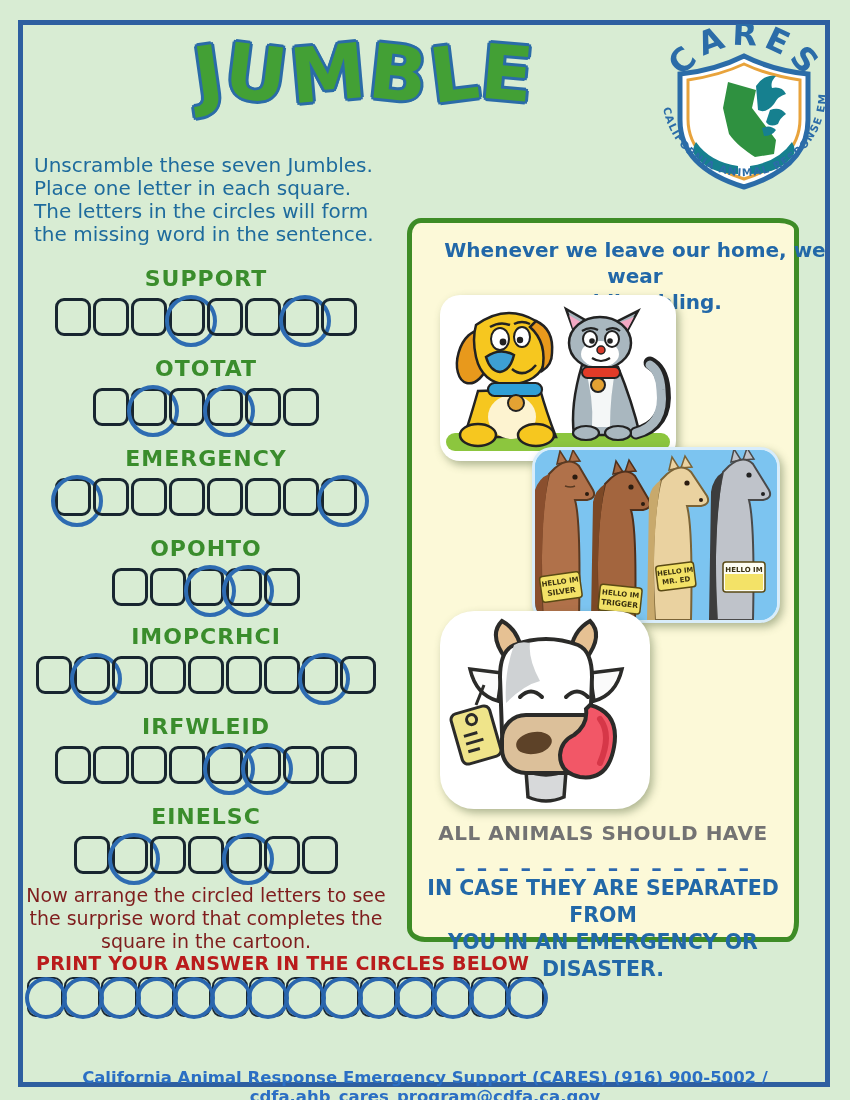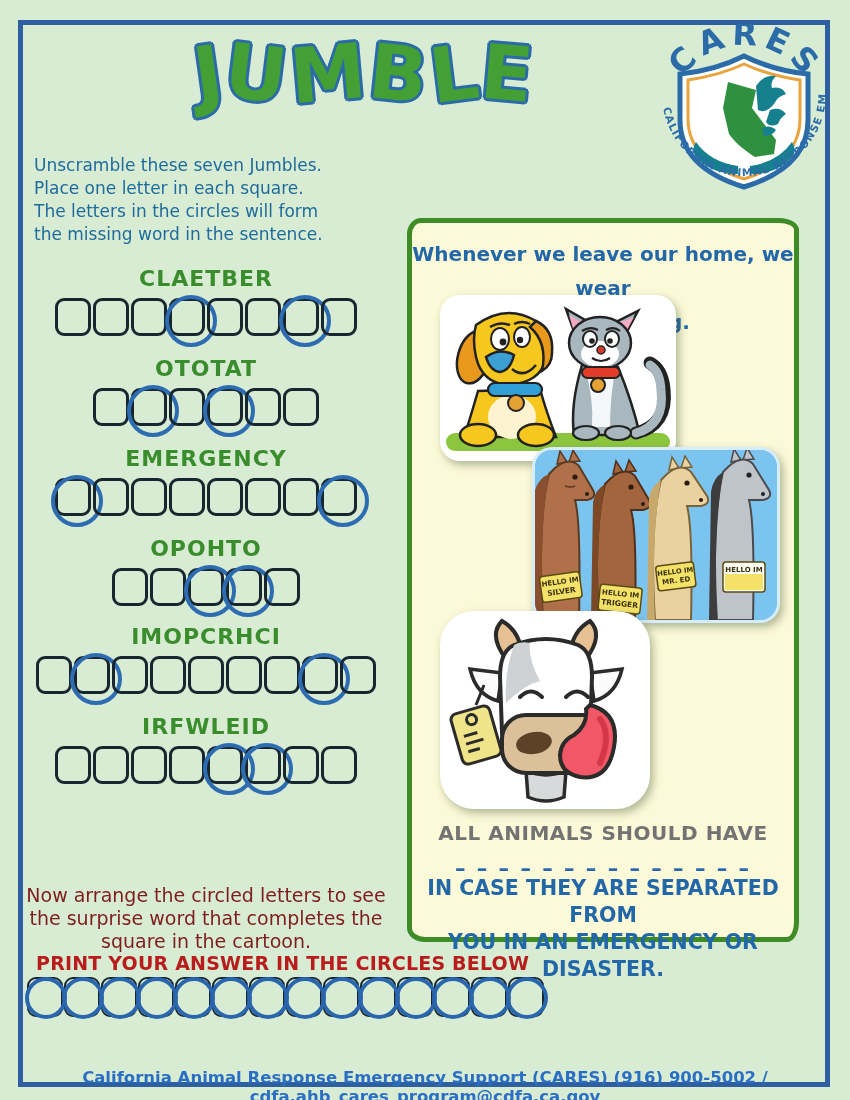--- a/index.html
+++ b/index.html
@@ -12,21 +12,21 @@
          font-weight:900;font-size:76px;letter-spacing:3px;color:#43a035;line-height:1;
          text-shadow:-2px -2px 0 #2b6ca8,2px -2px 0 #2b6ca8,-2px 2px 0 #2b6ca8,2px 2px 0 #2b6ca8,
                      0 3px 0 #2b6ca8,0 -3px 0 #2b6ca8,3px 0 0 #2b6ca8,-3px 0 0 #2b6ca8;}
   .title .letter{display:inline-block;}
 
   
   .logo{position:absolute;left:652px;top:24px;width:184px;height:174px;}
 
   
   .instructions{position:absolute;left:34px;top:154px;width:350px;color:#1e6b9d;
-                font-size:17px;font-weight:500;line-height:23px;}
+                font-size:20px;font-weight:500;line-height:23px;}
 
   
   .jumble-col{position:absolute;left:12px;top:0;width:388px;height:900px;}
   .jrow{position:absolute;left:0;width:100%;text-align:center;}
   .jrow:nth-child(1){top:266px}.jrow:nth-child(2){top:356px}.jrow:nth-child(3){top:446px}
   .jrow:nth-child(4){top:536px}.jrow:nth-child(5){top:624px}.jrow:nth-child(6){top:714px}
   .jrow:nth-child(7){top:804px}
   .jlabel{color:#3a8d2c;font-weight:bold;font-size:22px;letter-spacing:1px;margin-bottom:7px;}
   .jboxes{display:flex;justify-content:center;}
   .cell{position:relative;box-sizing:border-box;width:36px;height:38px;margin:0 1px;
@@ -46,21 +46,21 @@
            border:4.5px solid #2a66ae;border-radius:50%;}
 
   .footer{position:absolute;left:0;top:1046px;width:850px;text-align:center;color:#2b6fc4;
           font-weight:bold;font-size:16.5px;margin-top:22px;}
 
   
   .panel{position:absolute;left:407px;top:218px;width:392px;height:724px;box-sizing:border-box;
          background:#fcf9d8;border:5px solid #3e8c26;
          border-radius:14px 20px 12px 18px / 16px 12px 20px 14px;}
   .caption{position:absolute;left:0;top:14px;width:100%;text-align:center;color:#2268a8;
-           font-size:20px;font-weight:600;line-height:34px;}
+           font-size:20px;font-weight:600;line-height:26px;padding-left:32px;}
   .card{position:absolute;border-radius:20px;box-shadow:3px 4px 8px rgba(80,100,60,.45);overflow:hidden;}
   .card-dogcat{left:28px;top:72px;width:236px;height:166px;background:#ffffff;z-index:1;}
   .card-horses{left:120px;top:224px;width:248px;height:176px;background:#7cc4f0;z-index:2;
                border:3px solid rgba(255,255,255,.7);box-sizing:border-box;}
   .card-cow{left:28px;top:388px;width:210px;height:198px;background:#ffffff;border-radius:34px;z-index:3;}
   .all-animals{position:absolute;left:0;top:598px;width:100%;text-align:center;color:#737373;
                font-size:20px;font-weight:600;letter-spacing:.5px;}
   .blank-dashes{position:absolute;left:0;top:634px;width:100%;text-align:center;color:#2a66ae;
                 font-size:21px;font-weight:bold;letter-spacing:2px;}
   .incase{position:absolute;left:0;top:652px;width:100%;text-align:center;color:#2268a8;
@@ -97,21 +97,21 @@
 
   <div class="instructions">
     <div>Unscramble these seven Jumbles.</div>
     <div>Place one letter in each square.</div>
     <div>The letters in the circles will form</div>
     <div>the missing word in the sentence.</div>
   </div>
 
   <div class="jumble-col" id="jumble-list">
       <div class="jrow">
-        <div class="jlabel">CLAETBER</div>
+        <div class="jlabel">SUPPORT</div>
         <div class="jboxes">
           <span class="cell"></span>
           <span class="cell"></span>
           <span class="cell"></span>
           <span class="cell">
             <span class="jcircle"></span>
           </span>
           <span class="cell"></span>
           <span class="cell"></span>
           <span class="cell">
@@ -187,20 +187,36 @@
       <div class="jrow">
         <div class="jlabel">IRFWLEID</div>
         <div class="jboxes">
           <span class="cell"></span>
           <span class="cell"></span>
           <span class="cell"></span>
           <span class="cell"></span>
           <span class="cell">
             <span class="jcircle"></span>
           </span>
+          <span class="cell">
+            <span class="jcircle"></span>
+          </span>
+          <span class="cell"></span>
+          <span class="cell"></span>
+        </div>
+      </div>
+      <div class="jrow">
+        <div class="jlabel">EINELSC</div>
+        <div class="jboxes">
+          <span class="cell"></span>
+          <span class="cell">
+            <span class="jcircle"></span>
+          </span>
+          <span class="cell"></span>
+          <span class="cell"></span>
           <span class="cell">
             <span class="jcircle"></span>
           </span>
           <span class="cell"></span>
           <span class="cell"></span>
         </div>
       </div>
     </div>
 
   <div class="arrange">

